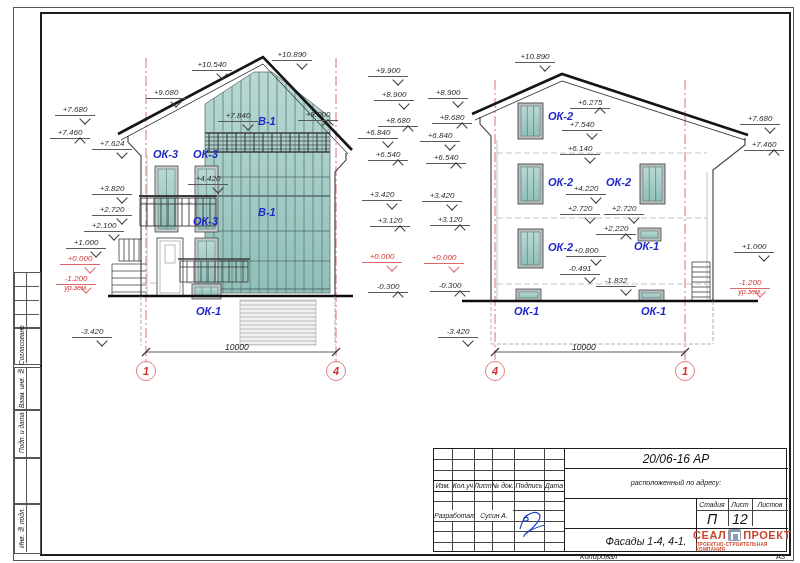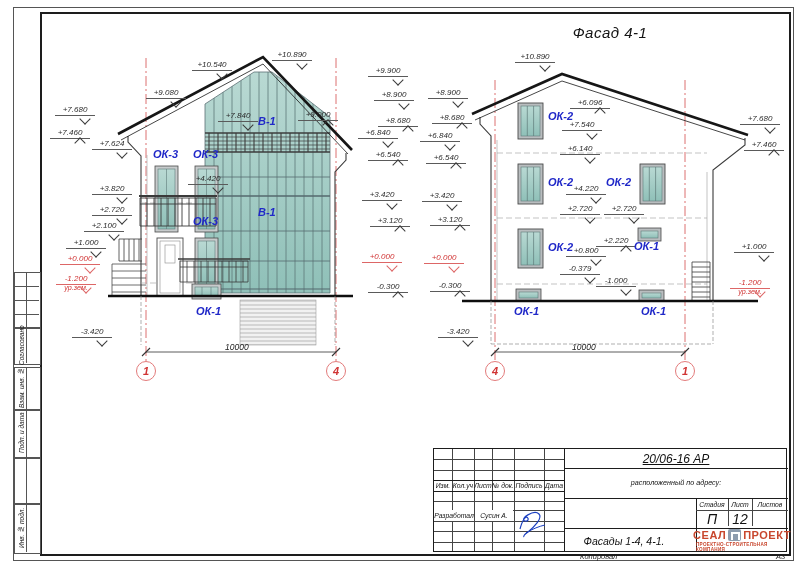--- a/index.html
+++ b/index.html
@@ -35,21 +35,21 @@
       display:flex;align-items:center;justify-content:center;}
   
   .tb{position:absolute;left:433px;top:448px;width:354px;height:104px;z-index:2;
       border:1.8px solid #1d1d1d;box-sizing:border-box;}
   .tb .v{position:absolute;top:0;bottom:0;width:0;border-left:0.8px solid #444;}
   .tb .v.th{border-left:1.6px solid #1d1d1d;}
   .tb .h{position:absolute;left:0;height:0;border-top:0.8px solid #444;}
   .tb .h.th{border-top:1.6px solid #1d1d1d;}
   .tb .cell{position:absolute;display:flex;align-items:center;justify-content:center;
       font:italic 6.8px "Liberation Sans",sans-serif;color:#111;text-align:center;}
-  .tb .big{font:italic 12px "Liberation Sans",sans-serif;text-decoration:underline;}
+  .tb .big{font:italic 12px "Liberation Sans",sans-serif;}
   .tb .med{font:italic 10.5px "Liberation Sans",sans-serif;}
   .tb .stage{font:italic 14px "Liberation Sans",sans-serif;}
   .tb .desc{font:italic 7.2px/1.4 "Liberation Sans",sans-serif;flex-direction:column;}
   .logo{position:absolute;display:flex;flex-direction:column;align-items:center;justify-content:center;}
   .logo .row{display:flex;align-items:center;gap:2px;
       font:700 11px "Liberation Sans",sans-serif;color:#c8472e;letter-spacing:.5px;}
   .cube{width:13px;height:12px;background:#8e9dae;border-radius:2px;position:relative;}
   .cube::after{content:"";position:absolute;left:3px;top:3px;width:5px;height:6px;
       border:2px solid #fff;border-bottom:none;}
   .logo .tag{font:700 4.6px "Liberation Sans",sans-serif;color:#c8472e;margin-top:1px;letter-spacing:.3px;}
@@ -290,21 +290,20 @@
       <line x1="491" y1="301" x2="491" y2="344"></line>
         <line x1="713" y1="301" x2="713" y2="344"></line>
       <line x1="491" y1="344" x2="713" y2="344"></line>
     </g>
 
     <line x1="495" y1="352" x2="685" y2="352" stroke="#333" stroke-width="0.8"></line>
     <line x1="491" y1="356" x2="499" y2="348" stroke="#333" stroke-width="1.1"></line>
     <line x1="681" y1="356" x2="689" y2="348" stroke="#333" stroke-width="1.1"></line>
   </svg>
 
-  <div class="ft" style="left:545px;top:24px">Фасад 4-1</div>
 
   <div class="em" style="left:55px;top:105px"><span>+7.680</span></div>
   <div class="em up" style="left:50px;top:128px"><span>+7.460</span></div>
   <div class="em" style="left:92px;top:139px"><span>+7.624</span></div>
   <div class="em" style="left:92px;top:184px"><span>+3.820</span></div>
   <div class="em" style="left:92px;top:205px"><span>+2.720</span></div>
   <div class="em" style="left:84px;top:221px"><span>+2.100</span></div>
   <div class="em" style="left:66px;top:238px"><span>+1.000</span></div>
   <div class="em red" style="left:60px;top:254px"><span>+0.000</span></div>
   <div class="em red" style="left:56px;top:274px"><span>-1.200</span><span class="sub">ур.зем.</span></div>
@@ -339,30 +338,30 @@
   <div class="em" style="left:428px;top:88px"><span>+8.900</span></div>
   <div class="em up" style="left:432px;top:113px"><span>+8.680</span></div>
   <div class="em" style="left:420px;top:131px"><span>+6.840</span></div>
   <div class="em up" style="left:426px;top:153px"><span>+6.540</span></div>
   <div class="em" style="left:422px;top:191px"><span>+3.420</span></div>
   <div class="em up" style="left:430px;top:215px"><span>+3.120</span></div>
   <div class="em red" style="left:424px;top:253px"><span>+0.000</span></div>
   <div class="em up" style="left:430px;top:281px"><span>-0.300</span></div>
   <div class="em" style="left:438px;top:327px"><span>-3.420</span></div>
   <div class="em" style="left:515px;top:52px"><span>+10.890</span></div>
-  <div class="em up" style="left:570px;top:98px"><span>+6.096</span></div>
+  <div class="em up" style="left:570px;top:98px"><span>+6.275</span></div>
   <div class="em" style="left:562px;top:120px"><span>+7.540</span></div>
   <div class="em" style="left:560px;top:144px"><span>+6.140</span></div>
   <div class="em" style="left:566px;top:184px"><span>+4.220</span></div>
   <div class="em" style="left:560px;top:204px"><span>+2.720</span></div>
   <div class="em" style="left:604px;top:204px"><span>+2.720</span></div>
-  <div class="em up" style="left:596px;top:236px"><span>+2.220</span></div>
+  <div class="em up" style="left:596px;top:224px"><span>+2.220</span></div>
   <div class="em" style="left:566px;top:246px"><span>+0.800</span></div>
-  <div class="em" style="left:560px;top:264px"><span>-0.379</span></div>
-  <div class="em" style="left:596px;top:276px"><span>-1.000</span></div>
+  <div class="em" style="left:560px;top:264px"><span>-0.491</span></div>
+  <div class="em" style="left:596px;top:276px"><span>-1.832</span></div>
   <div class="em" style="left:740px;top:114px"><span>+7.680</span></div>
   <div class="em up" style="left:744px;top:140px"><span>+7.460</span></div>
   <div class="em" style="left:734px;top:242px"><span>+1.000</span></div>
   <div class="em red" style="left:730px;top:278px"><span>-1.200</span><span class="sub">ур.зем.</span></div>
 
   <div class="wl" style="left:548px;top:110px">ОК-2</div>
   <div class="wl" style="left:548px;top:176px">ОК-2</div>
   <div class="wl" style="left:606px;top:176px">ОК-2</div>
   <div class="wl" style="left:548px;top:241px">ОК-2</div>
   <div class="wl" style="left:634px;top:240px">ОК-1</div>
@@ -438,21 +437,21 @@
 
     <div class="cell big" style="left:130px;top:0;width:224px;height:19px">20/06-16 АР</div>
     <div class="cell desc" style="left:132px;top:19px;width:220px;height:30px">
       <span>расположенный по адресу:</span>
     </div>
     <div class="cell" style="left:262px;top:49px;width:32px;height:12px">Стадия</div>
     <div class="cell" style="left:294px;top:49px;width:24px;height:12px">Лист</div>
     <div class="cell" style="left:318px;top:49px;width:36px;height:12px">Листов</div>
     <div class="cell stage" style="left:262px;top:61px;width:32px;height:18px">П</div>
     <div class="cell stage" style="left:294px;top:61px;width:24px;height:18px">12</div>
-    <div class="cell med" style="left:124px;top:79px;width:132px;height:25px">Фасады 1-4, 4-1.</div>
+    <div class="cell med" style="left:146px;top:79px;width:132px;height:25px">Фасады 1-4, 4-1.</div>
     <div class="logo" style="left:262px;top:79px;width:92px;height:25px">
       <div class="row">
         <span>СЕАЛ</span>
         <span class="cube"></span>
         <span>ПРОЕКТ</span>
       </div>
       <div class="tag">ПРОЕКТНО-СТРОИТЕЛЬНАЯ КОМПАНИЯ</div>
     </div>
   </div>
 

